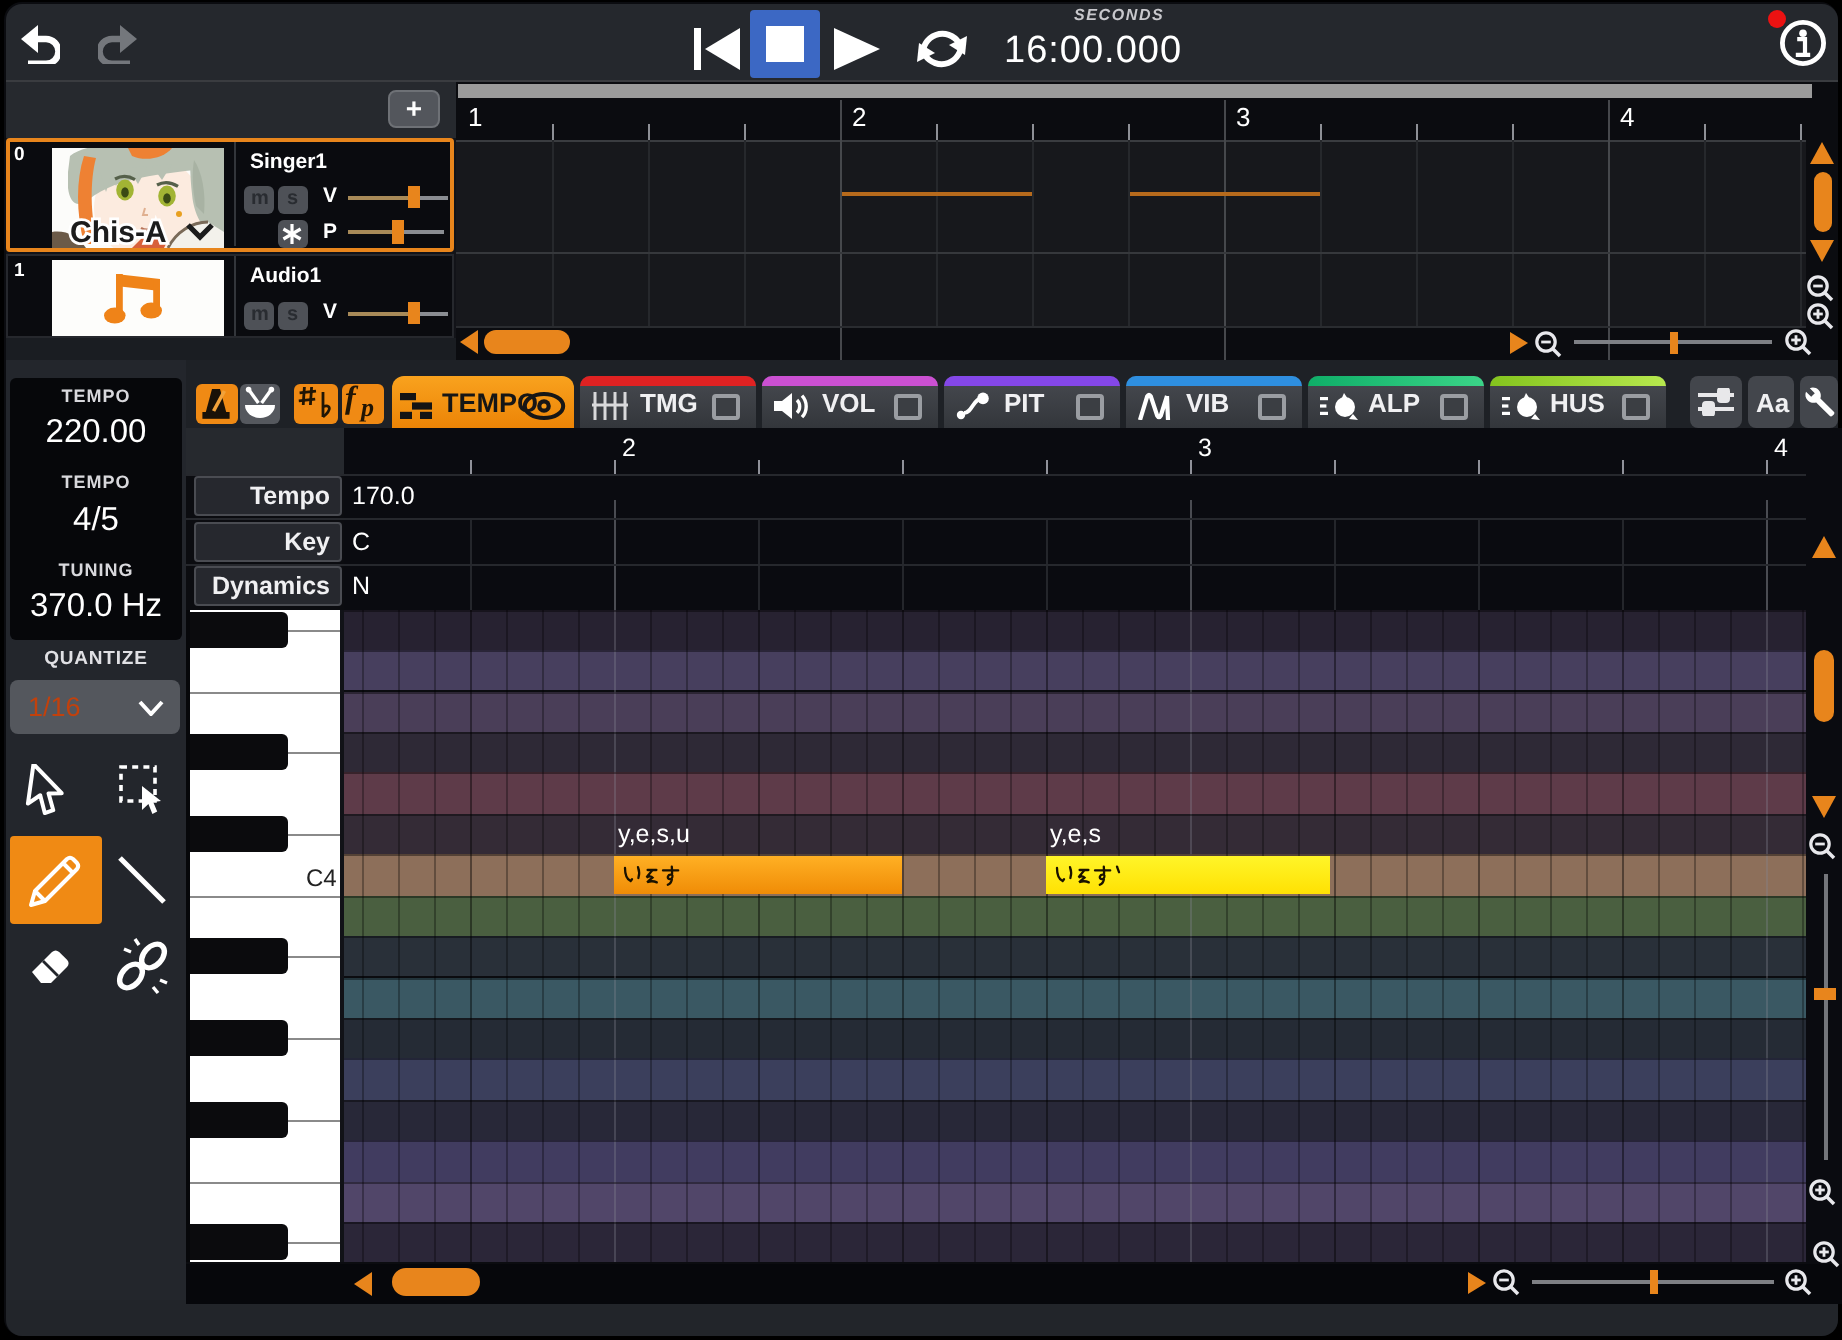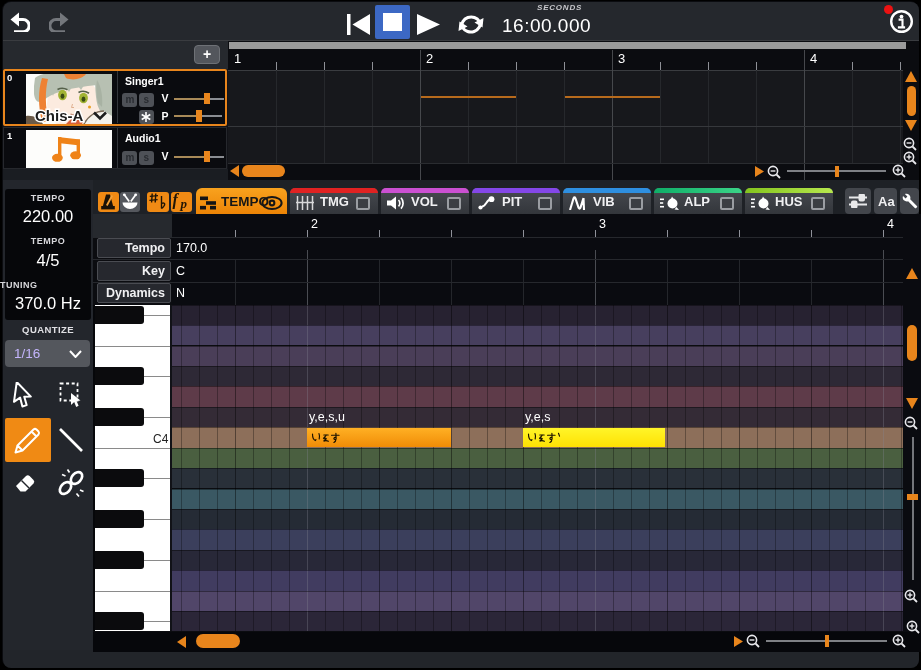--- a/index.html
+++ b/index.html
@@ -240,25 +240,25 @@
 <div style="left:878px;top:194px;font-size:13px;color:#f0f0f2;font-weight:bold;white-space:nowrap;">Aa</div>
 <div style="left:900px;top:188px;width:19px;height:25.5px;background:#43464c;border-radius:4px;"></div>
 <svg style="left:901px;top:193px;" width="17" height="16" viewBox="0 0 17 16">
       <path d="M15.9 12.9 L9.2 6.2 C9.7 4.8 9.4 3.1 8.3 2 7.1 0.8 5.4 0.5 3.9 1.1 L6.4 3.6 4.6 5.4 2 2.9 C1.4 4.4 1.7 6.1 2.9 7.3 4 8.4 5.7 8.7 7.1 8.2 L13.8 14.9 C14.2 15.3 14.8 15.3 15.2 14.9 L15.9 14.2 C16.3 13.9 16.3 13.2 15.9 12.9 Z" fill="#fff"></path>
     </svg>
 <div style="left:5px;top:189px;width:86px;height:131px;background:#06070a;border-radius:3px;"></div>
 <div style="left:17px;top:192.5px;font-size:9px;color:#d8d8dc;font-weight:bold;white-space:nowrap;letter-spacing:.5px;left:0;width:96px;text-align:center;">TEMPO</div>
 <div style="left:0px;top:207px;font-size:16.5px;color:#fff;font-weight:normal;white-space:nowrap;left:0;width:96px;text-align:center;">220.00</div>
 <div style="left:0px;top:236px;font-size:9px;color:#d8d8dc;font-weight:bold;white-space:nowrap;letter-spacing:.5px;left:0;width:96px;text-align:center;">TEMPO</div>
 <div style="left:0px;top:250.5px;font-size:16.5px;color:#fff;font-weight:normal;white-space:nowrap;left:0;width:96px;text-align:center;">4/5</div>
-<div style="left:0px;top:279.5px;font-size:9px;color:#d8d8dc;font-weight:bold;white-space:nowrap;letter-spacing:.5px;left:0;width:96px;text-align:left;">TUNING</div>
+<div style="left:0px;top:279.5px;font-size:9px;color:#d8d8dc;font-weight:bold;white-space:nowrap;letter-spacing:.5px;left:0;width:96px;text-align:center;">TUNING</div>
 <div style="left:0px;top:294px;font-size:16.5px;color:#fff;font-weight:normal;white-space:nowrap;left:0;width:96px;text-align:center;">370.0 Hz</div>
 <div style="left:0px;top:324px;font-size:9.5px;color:#e0e0e4;font-weight:bold;white-space:nowrap;letter-spacing:.4px;left:0;width:96px;text-align:center;">QUANTIZE</div>
 <div style="left:5px;top:340px;width:85px;height:27px;background:#54575d;border-radius:4px;"></div>
-<div style="left:14px;top:346px;font-size:13.5px;color:#c4b5fd;font-weight:normal;white-space:nowrap;">1/16</div>
+<div style="left:14px;top:346px;font-size:13.5px;color:#c2410c;font-weight:normal;white-space:nowrap;">1/16</div>
 <svg style="left:69px;top:350px;" width="13" height="8" viewBox="0 0 13 8">
       <polyline points="1,1 6.5,7 12,1" fill="none" stroke="#fff" stroke-width="2"></polyline>
     </svg>
 <svg style="left:12px;top:382px;" width="28" height="28" viewBox="0 0 28 28">
       <path d="M3 1 L3 21 L8.5 16 L12 24.5 L16 22.5 L12.5 14.5 L19 13.5 Z" fill="none" stroke="#fff" stroke-width="2" stroke-linejoin="round" transform="rotate(8 11 13)"></path>
     </svg>
 <svg style="left:59px;top:382px;" width="25" height="27" viewBox="0 0 25 27">
       <rect x="1.5" y="1.5" width="17" height="17" fill="none" stroke="#fff" stroke-width="1.8" stroke-dasharray="3 2.6"></rect>
       <path d="M12 11 L12 23 L15.2 20 L17.2 25 L19.6 23.8 L17.6 19 L21.5 18.5 Z" fill="#fff"></path>
     </svg>

